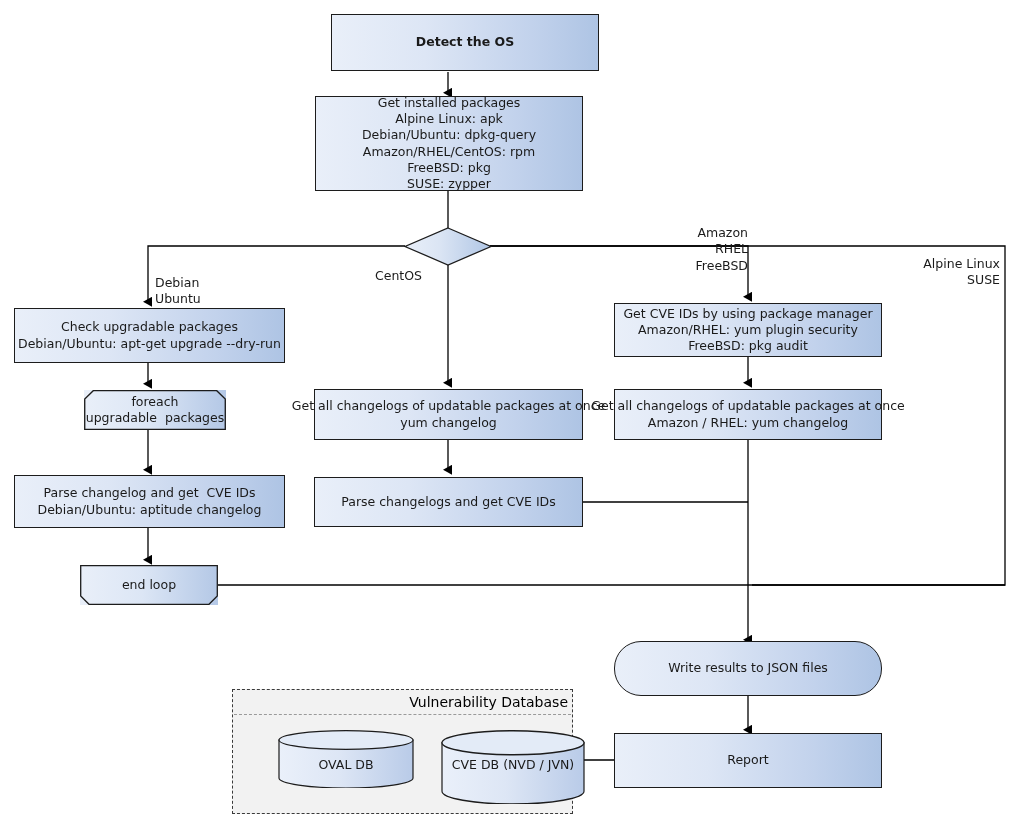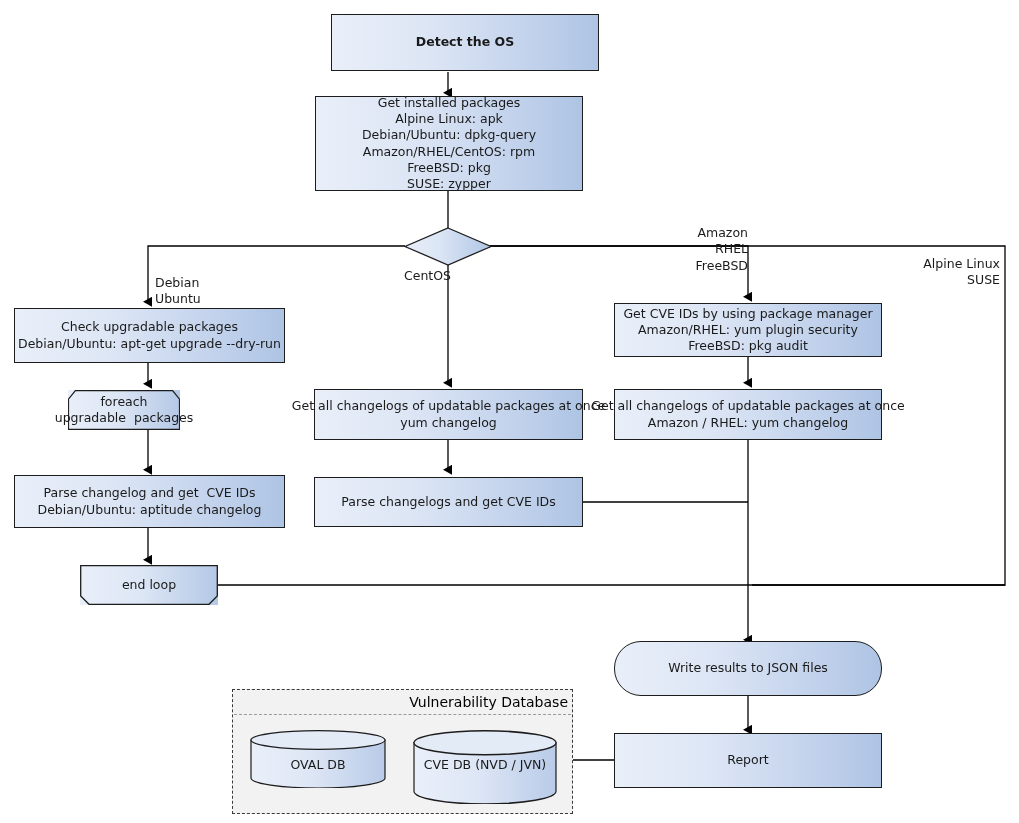--- a/index.html
+++ b/index.html
@@ -81,20 +81,21 @@
     font-size: 14px;
     color: #000000;
     white-space: nowrap;
   }
   .group-divider {
     position: absolute;
     border-top: 1.2px dashed #9a9a9a;
   }
   .cyl {
     position: absolute;
+    margin-left: 28px;
   }
   .cyl .cyl-lbl {
     position: absolute;
     width: 100%;
     text-align: center;
     font-size: 12.5px;
     color: #1a1a1a;
     white-space: nowrap;
   }
 </style>
@@ -164,33 +165,33 @@
           <stop offset="100%" stop-color="#b0c6e5"></stop>
         </linearGradient>
       </defs>
       <polygon points="44,1 87,19.5 44,38 1,19.5" fill="url(#gradDiamond)" stroke="#1c1c1c" stroke-width="1.3"></polygon>
     </svg>
   </div>
 
   <div class="branch-label" style="left:155px; top:243px; text-align:left;margin-top:32px;">Debian
 Ubuntu
 Raspbian</div>
-  <div class="branch-label" style="left:404px; top:268px; text-align:center;">CentOS</div>
+  <div class="branch-label" style="left:375px; top:268px; text-align:center;">CentOS</div>
   <div class="branch-label" style="left:688px; top:225px; text-align:right; width:60px;">Amazon
 RHEL
 FreeBSD</div>
   <div class="branch-label" style="left:880px; top:256px; text-align:right; width:120px;">Alpine Linux
 SUSE</div>
 
   <div class="node proc" style="left:14px; top:308px; width:271px; height:55px;">
     <span class="lbl">Check upgradable packages
 Debian/Ubuntu: apt-get upgrade --dry-run</span>
   </div>
 
-  <div class="node loopstart" style="left:68px; top:390px; width:112px; height:40px;">
+  <div class="node loopstart" style="left:84px; top:390px; width:142px; height:40px;">
     <svg class="shape-svg" viewBox="0 0 138 40" xmlns="http://www.w3.org/2000/svg" preserveAspectRatio="none">
       <defs>
         <linearGradient id="gradLoopA" x1="0" y1="0" x2="1" y2="0">
           <stop offset="0%" stop-color="#e9eff9"></stop>
           <stop offset="45%" stop-color="#dce6f5"></stop>
           <stop offset="100%" stop-color="#b4c8e6"></stop>
         </linearGradient>
       </defs>
       <path d="M0.7,39.3 L0.7,9 L9,0.7 L129,0.7 L137.3,9 L137.3,39.3 Z" fill="url(#gradLoopA)" stroke="#1c1c1c" stroke-width="1.3"></path>
     </svg>

